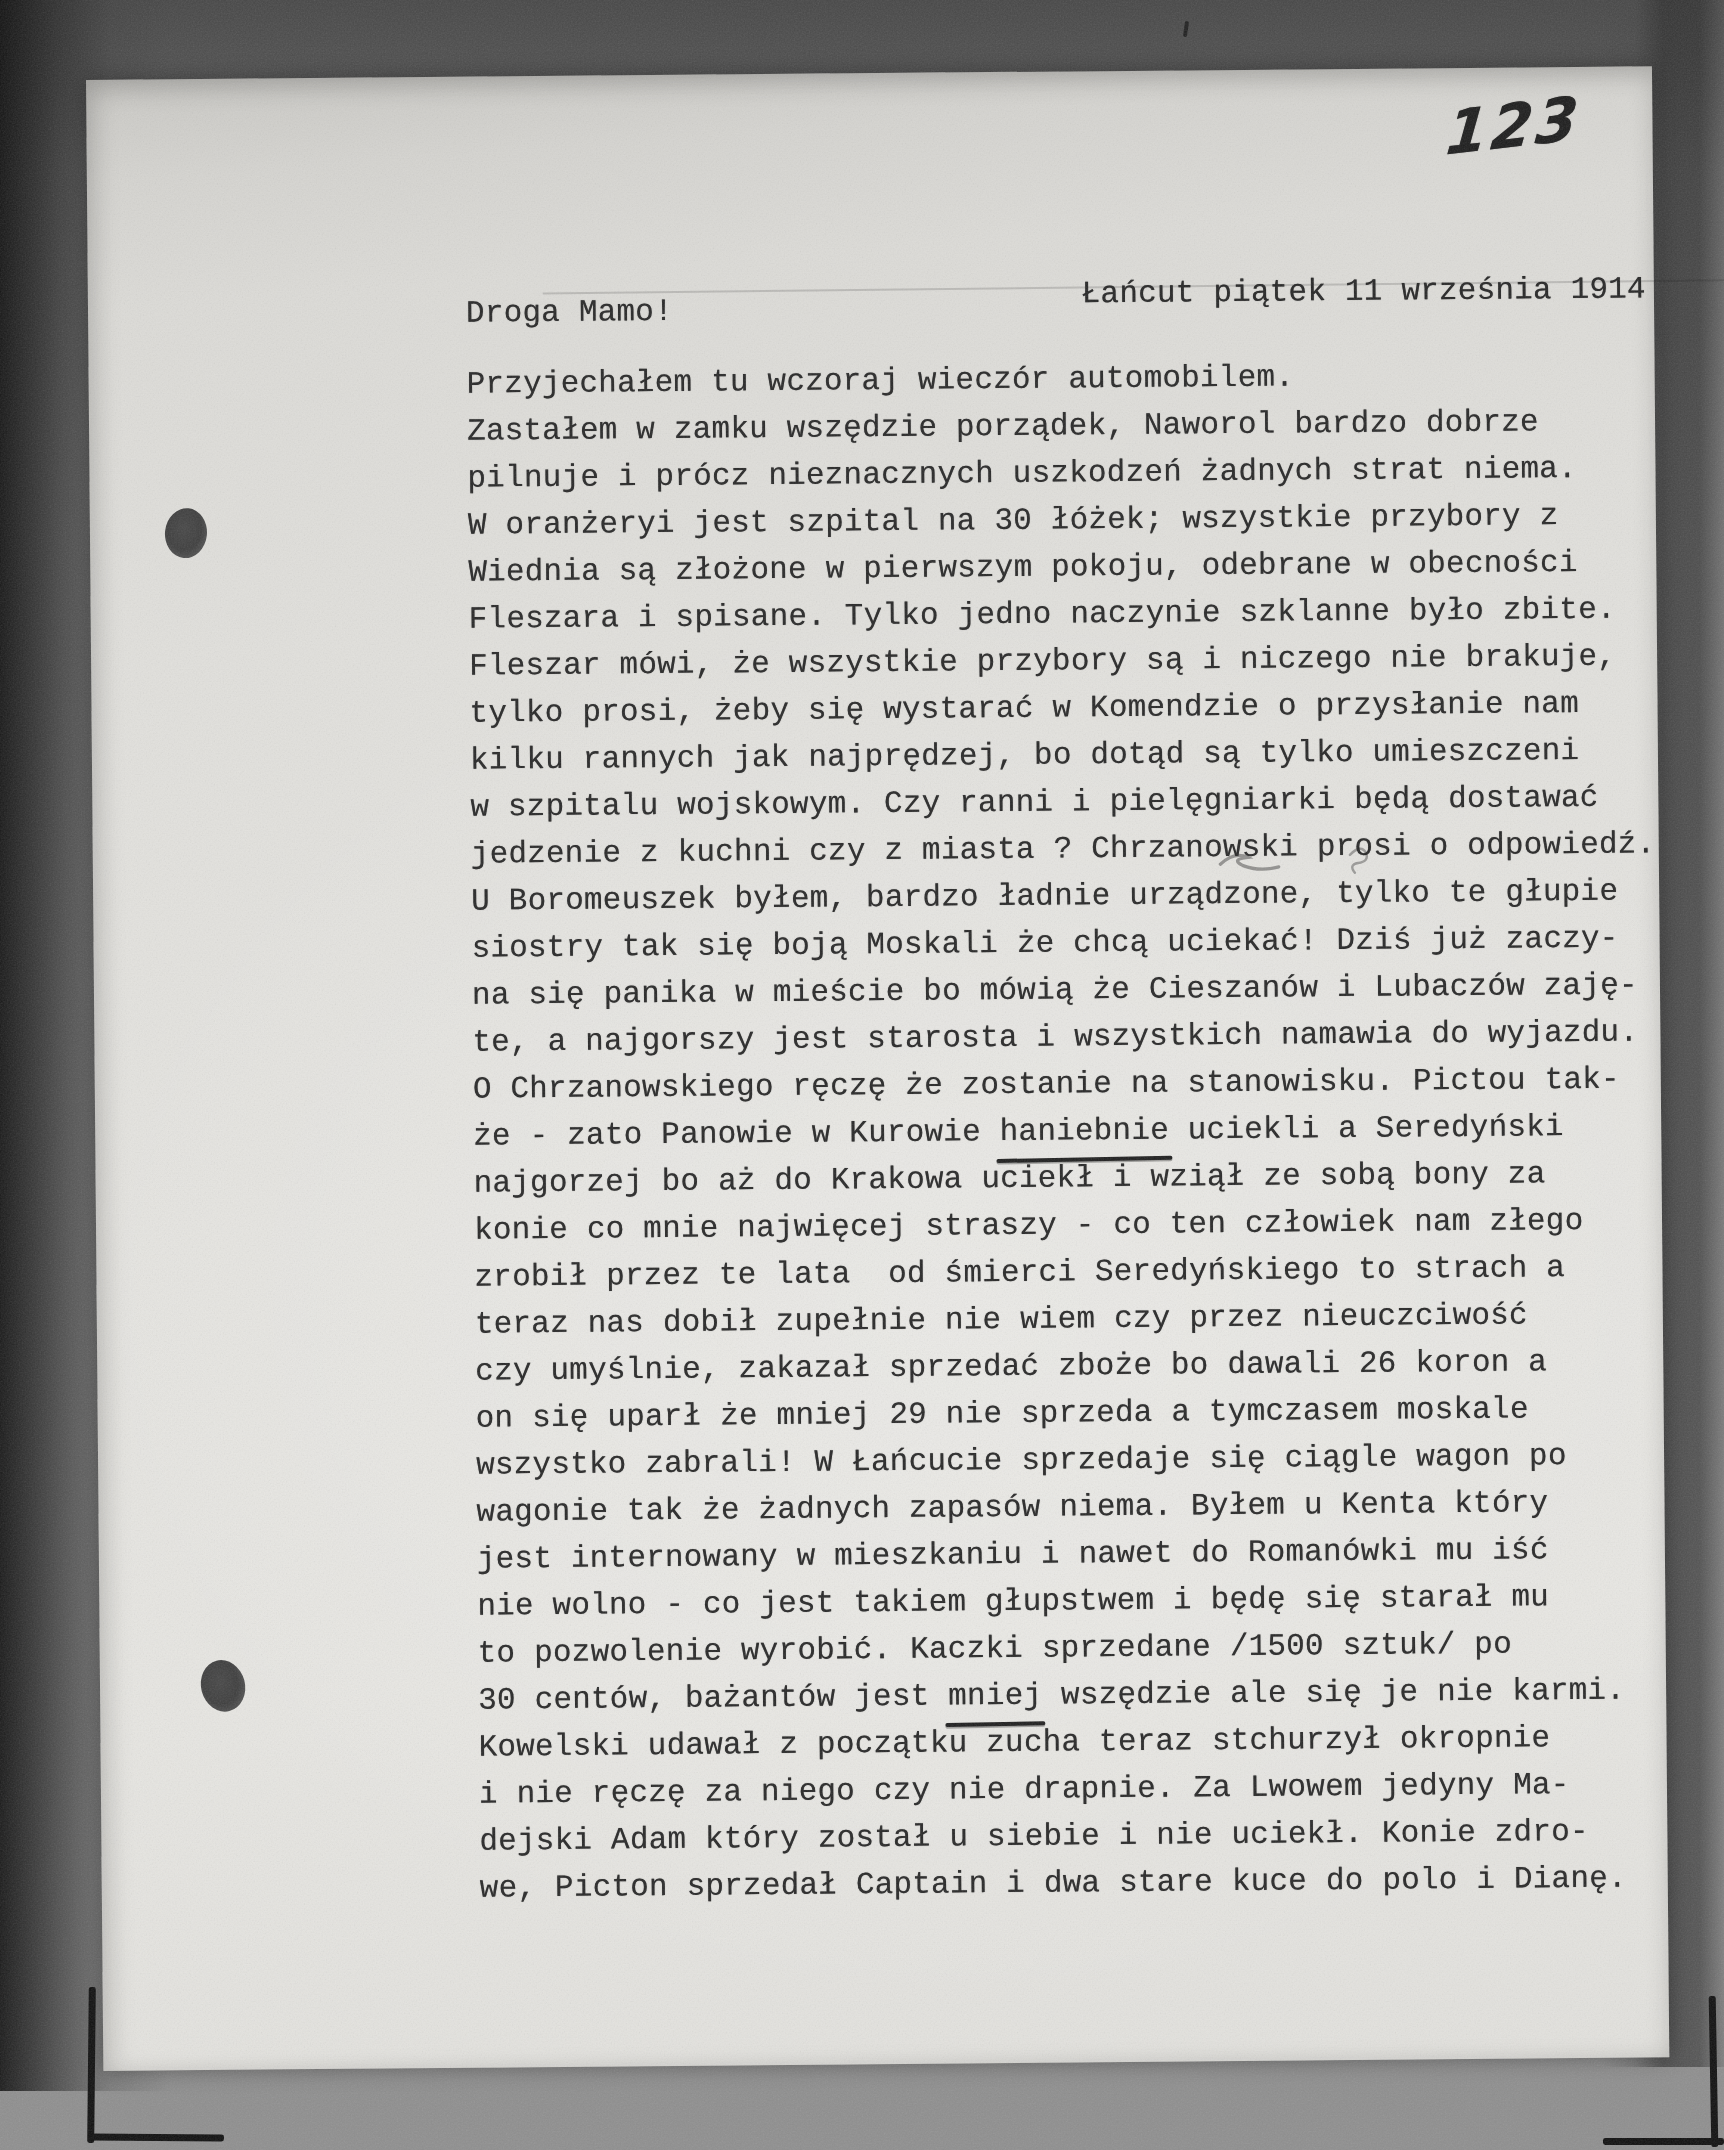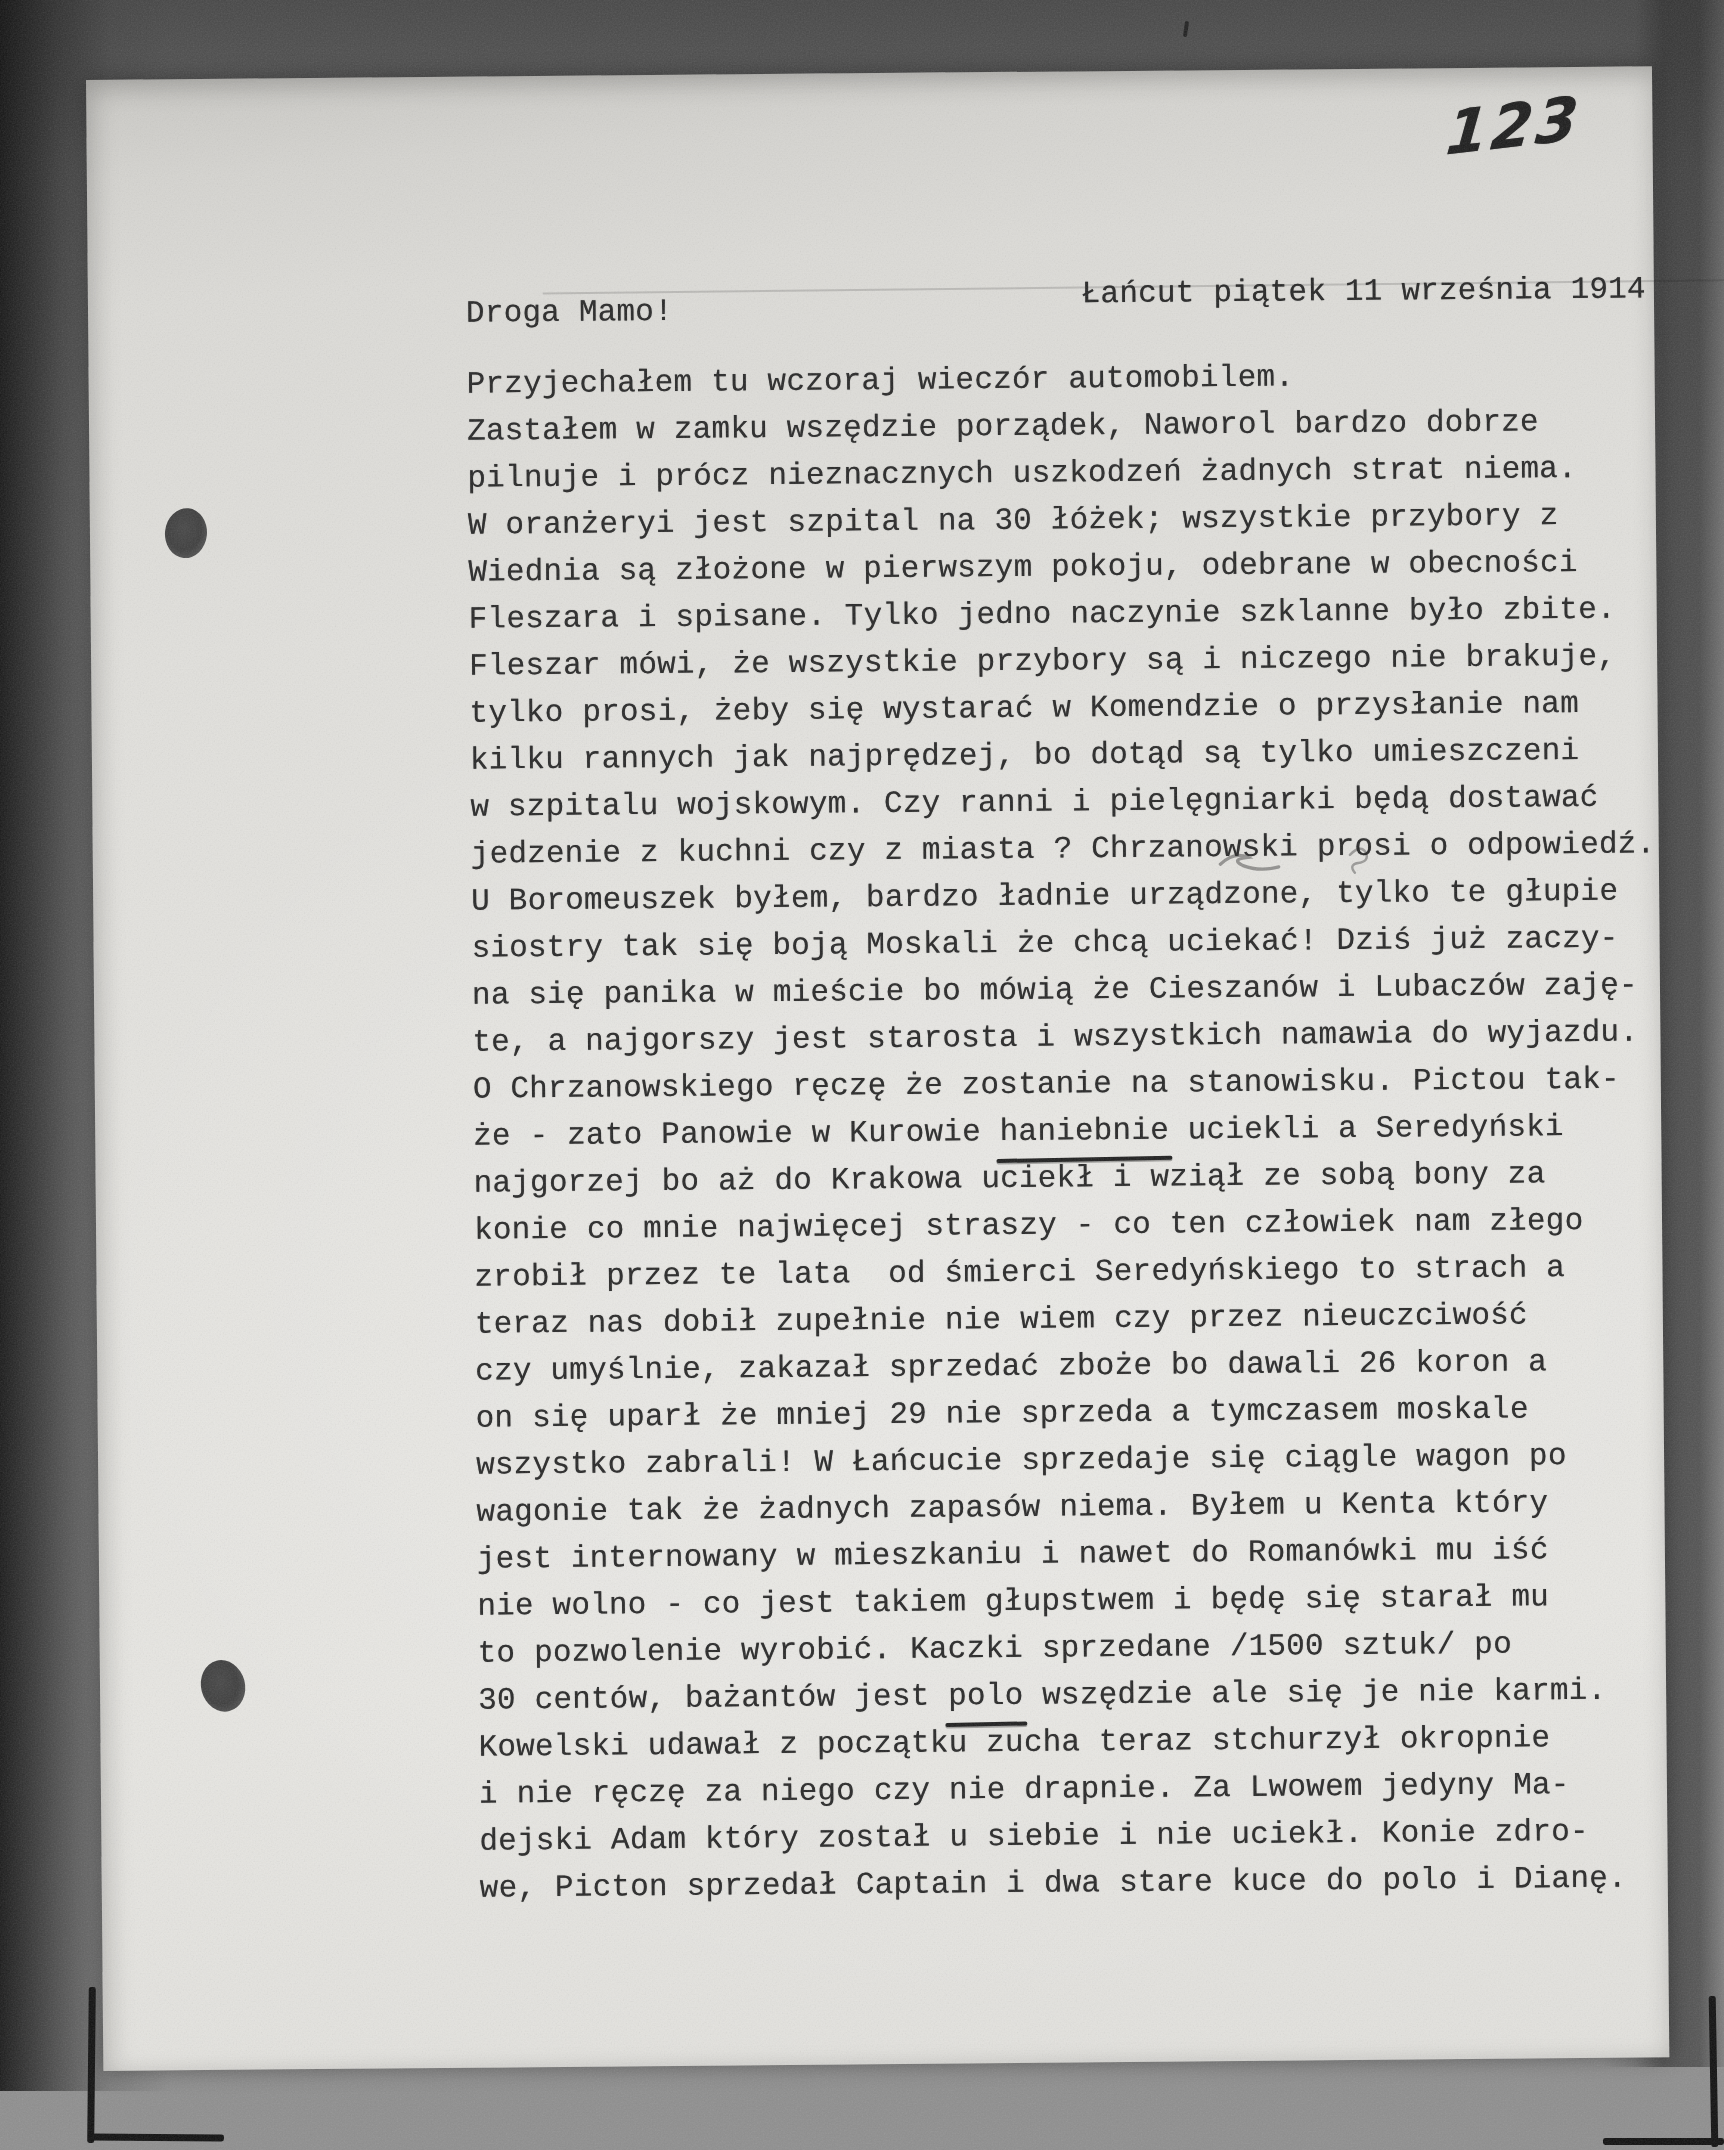--- a/index.html
+++ b/index.html
@@ -116,21 +116,21 @@
         <div class="line">konie co mnie najwięcej straszy - co ten człowiek nam złego</div>
         <div class="line">zrobił przez te lata  od śmierci Seredyńskiego to strach a</div>
         <div class="line">teraz nas dobił zupełnie nie wiem czy przez nieuczciwość</div>
         <div class="line">czy umyślnie, zakazał sprzedać zboże bo dawali 26 koron a</div>
         <div class="line">on się uparł że mniej 29 nie sprzeda a tymczasem moskale</div>
         <div class="line">wszystko zabrali! W Łańcucie sprzedaje się ciągle wagon po</div>
         <div class="line">wagonie tak że żadnych zapasów niema. Byłem u Kenta który</div>
         <div class="line">jest internowany w mieszkaniu i nawet do Romanówki mu iść</div>
         <div class="line">nie wolno - co jest takiem głupstwem i będę się starał mu</div>
         <div class="line">to pozwolenie wyrobić. Kaczki sprzedane /1500 sztuk/ po</div>
-        <div class="line">30 centów, bażantów jest <span class="hand-underline">polo</span> wszędzie ale się je nie karmi.</div>
+        <div class="line">30 centów, bażantów jest <span class="hand-underline">mniej</span> wszędzie ale się je nie karmi.</div>
         <div class="line">Kowelski udawał z początku zucha teraz stchurzył okropnie</div>
         <div class="line">i nie ręczę za niego czy nie drapnie. Za Lwowem jedyny Ma-</div>
         <div class="line">dejski Adam który został u siebie i nie uciekł. Konie zdro-</div>
         <div class="line">we, Picton sprzedał Captain i dwa stare kuce do polo i Dianę.</div>
       </div>
   </div>
 </div>
 
 <div class="corner-mark cm-bl-v"></div>
 <div class="corner-mark cm-bl-h"></div>

